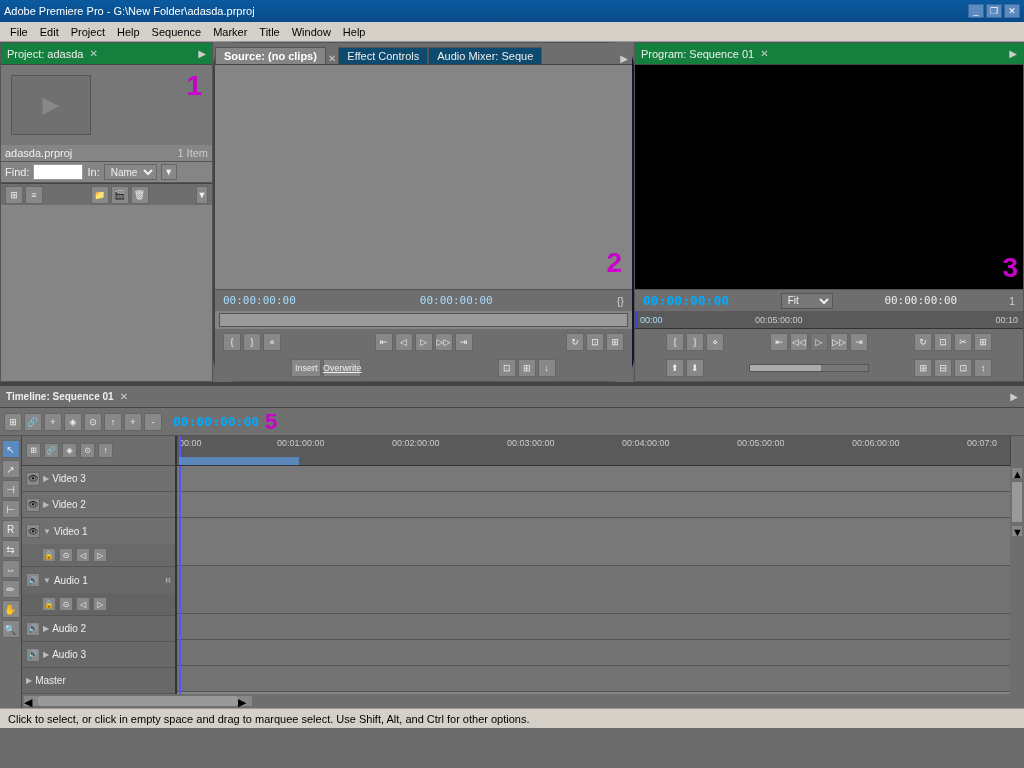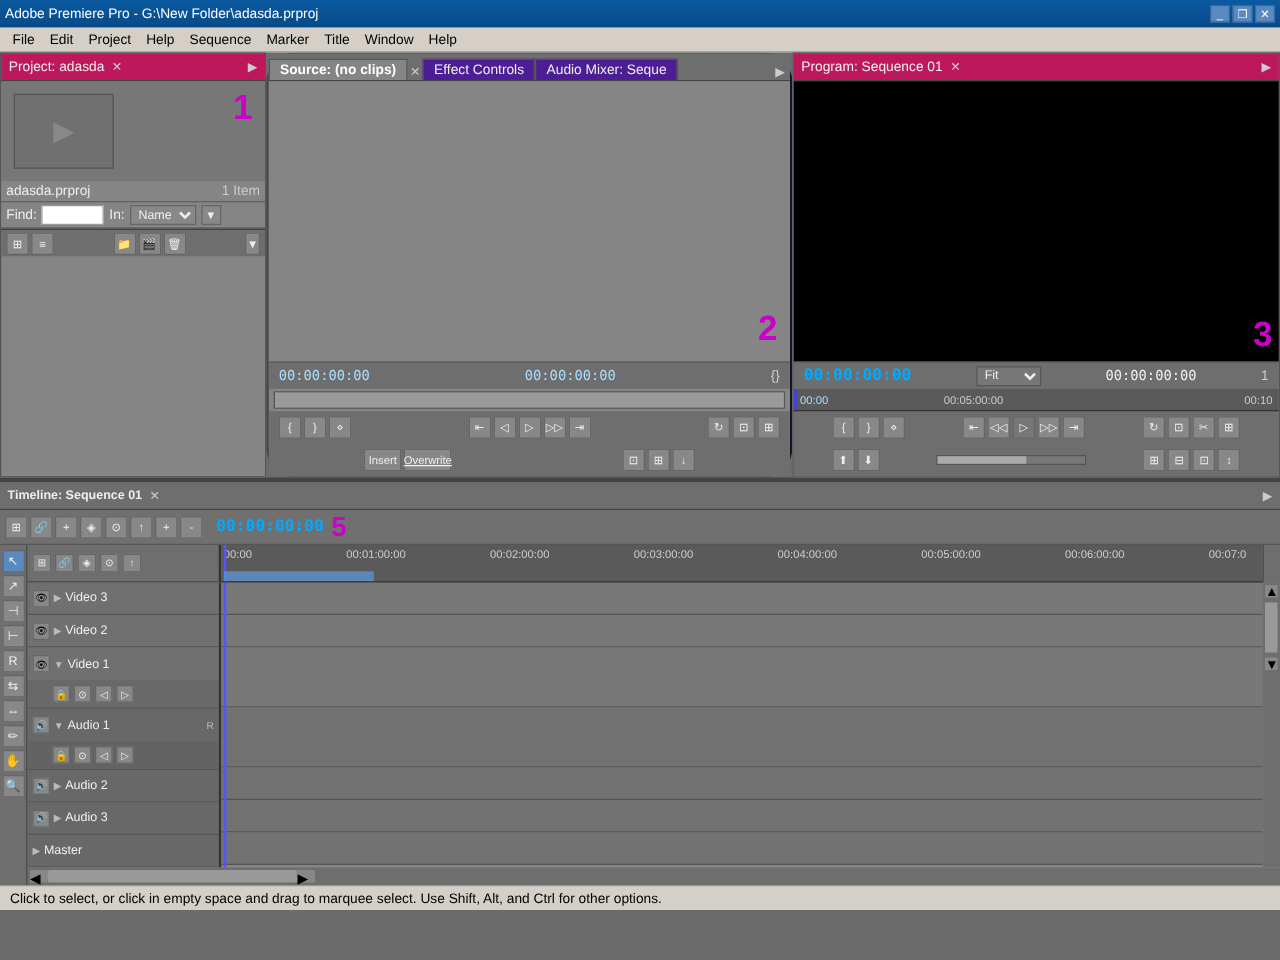--- a/index.html
+++ b/index.html
@@ -66,31 +66,31 @@
 
     
     .panel {
       background: #858585;
       border: 1px solid #555;
       display: flex;
       flex-direction: column;
     }
 
     .panel-header {
-      background: #be185d;
+      background: #15803d;
       height: 22px;
       display: flex;
       align-items: center;
       padding: 0 6px;
       border-bottom: 1px solid #444;
       gap: 4px;
     }
 
     .panel-tab {
-      background: #4c1d95;
+      background: #0c4a6e;
       border: 1px solid #555;
       border-bottom: none;
       padding: 2px 8px;
       font-size: 11px;
       cursor: pointer;
       color: #eee;
     }
     .panel-tab.active {
       background: #858585;
       color: white;

